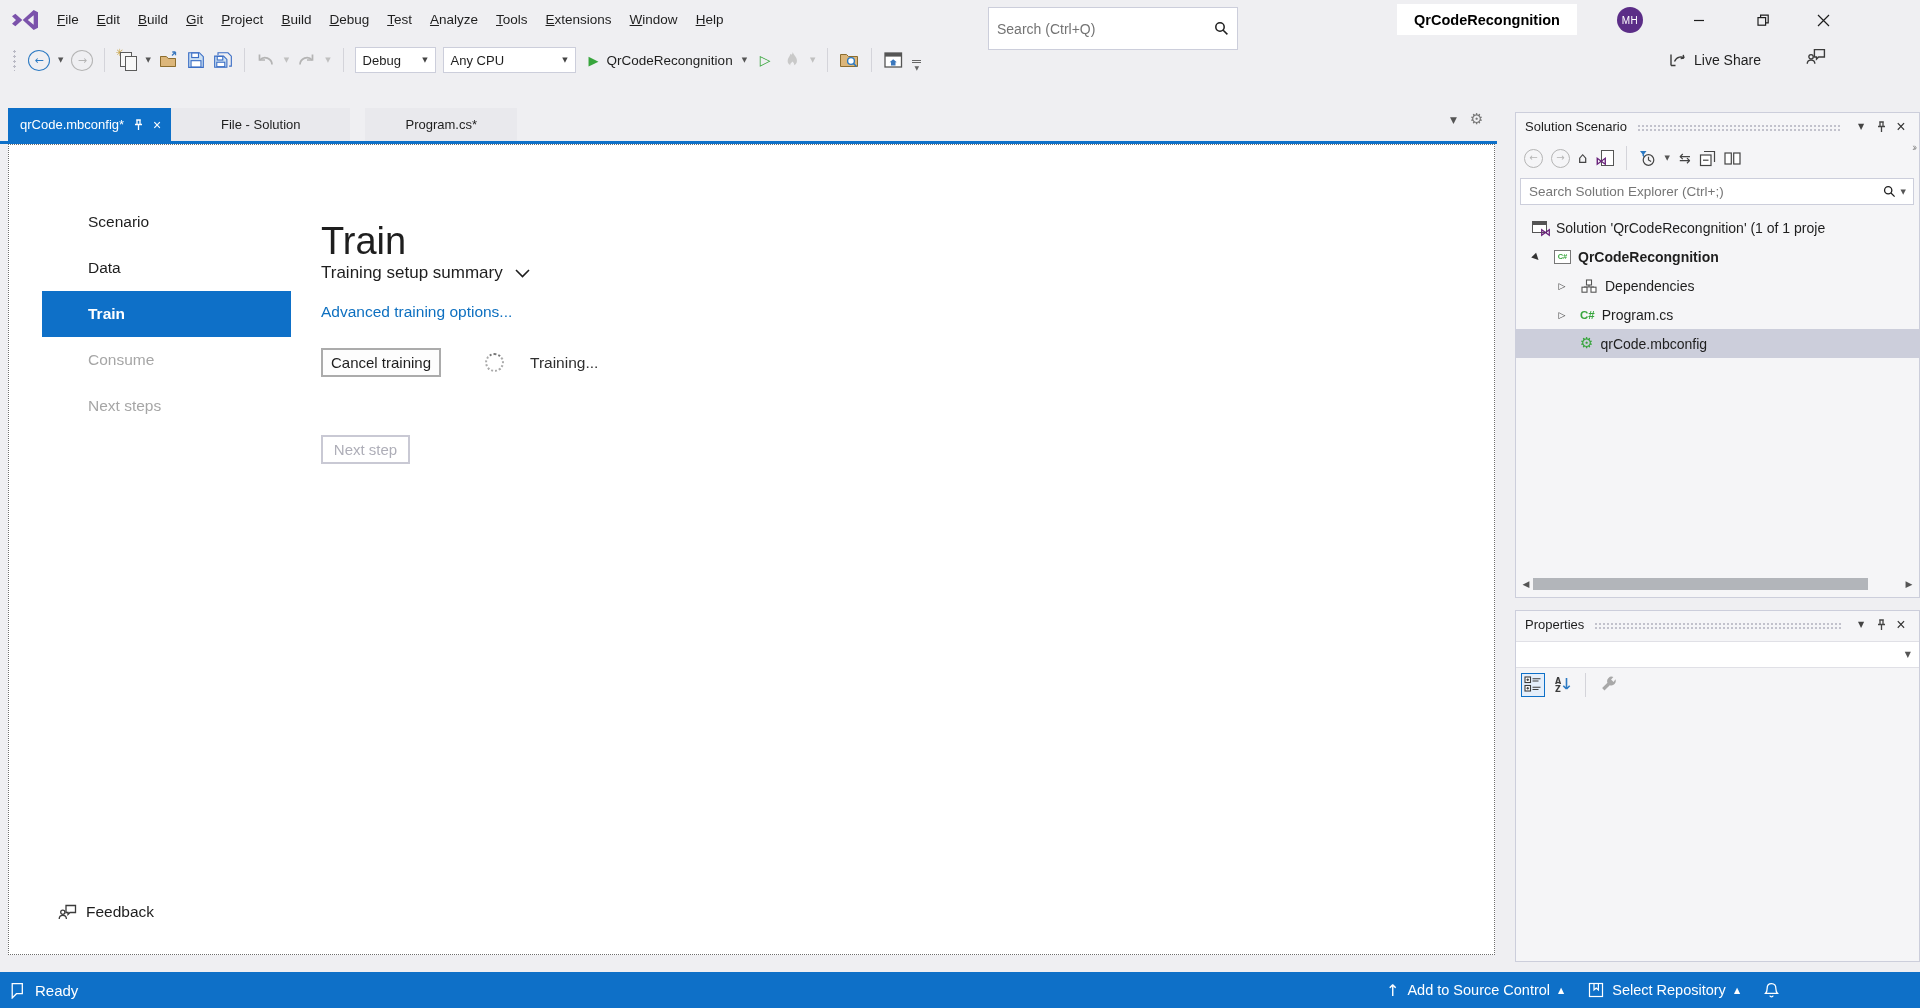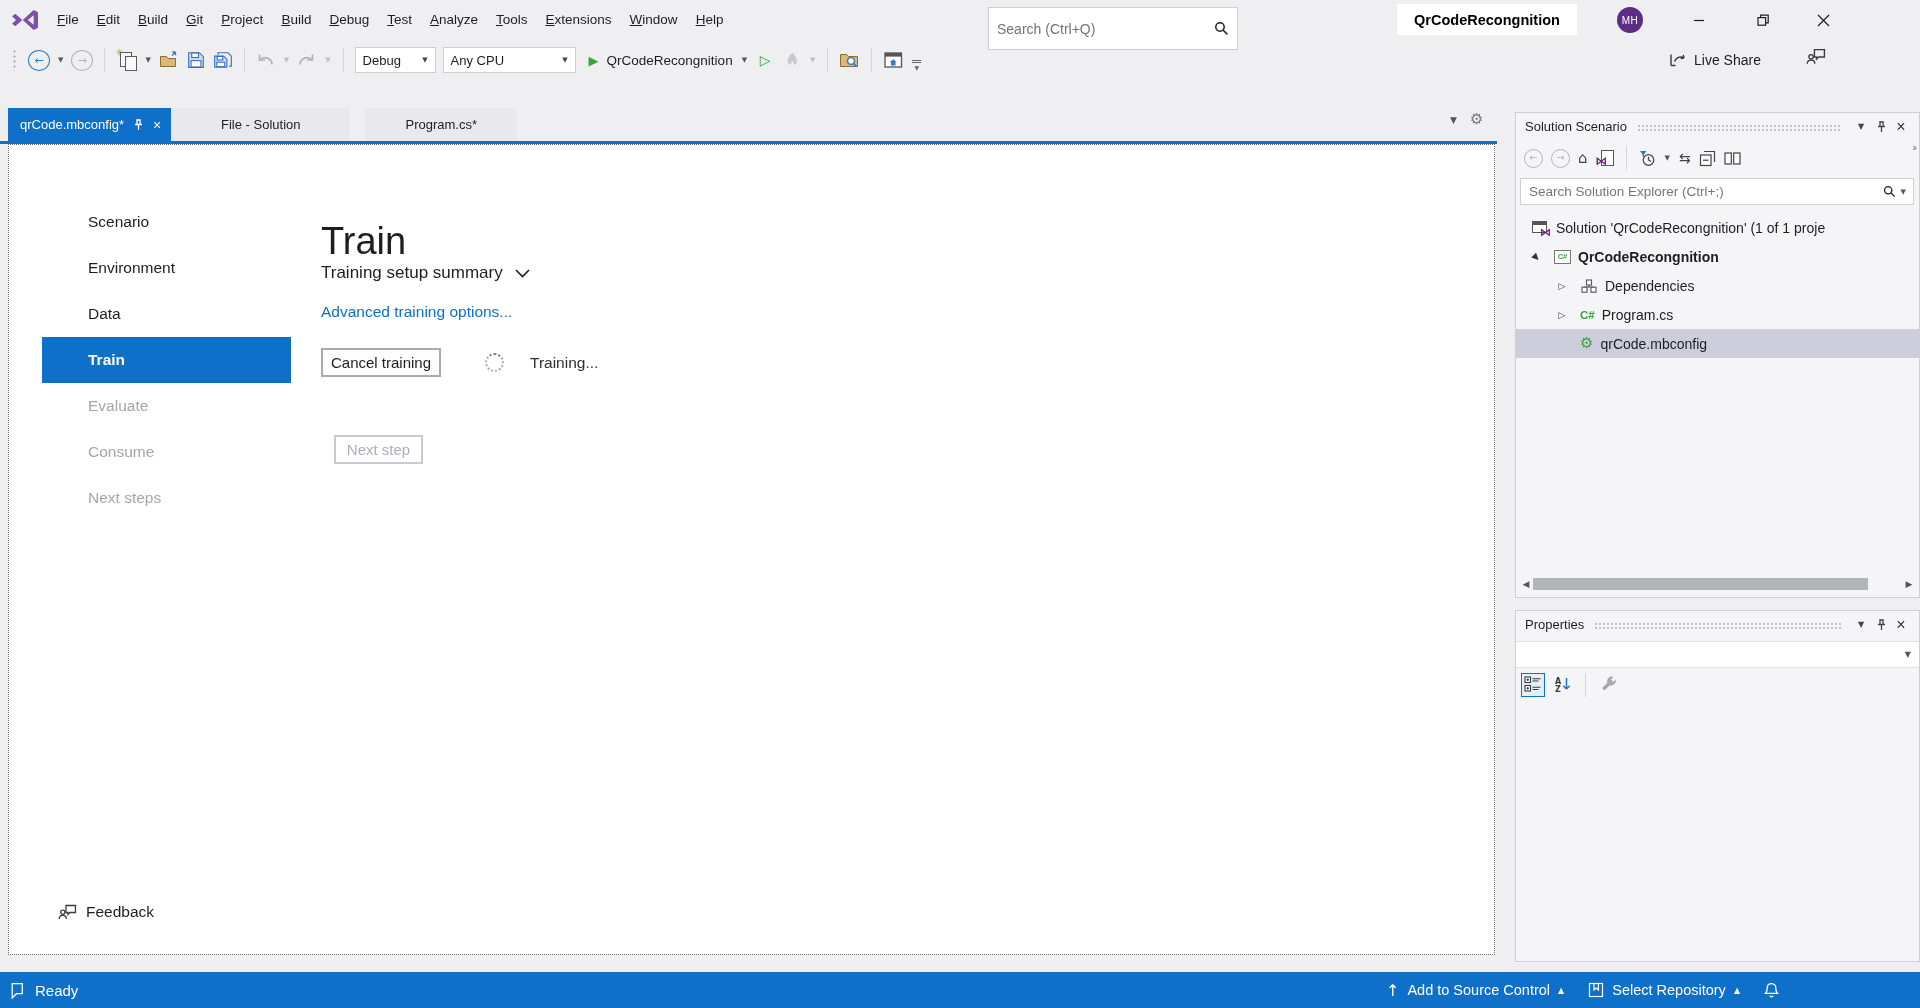--- a/index.html
+++ b/index.html
@@ -74,21 +74,21 @@
   .mbcontent{position:absolute;left:312px;top:0;width:900px;}
   .mb-heading{position:absolute;left:0;top:50px;font-size:38px;font-weight:400;color:#1e1e1e;}
   .mb-summary{position:absolute;left:0;top:118px;display:flex;align-items:center;gap:12px;font-size:17px;}
   .mb-link{position:absolute;left:0;top:151px;font-size:15.5px;color:#0e70c0;cursor:pointer;margin-top:7px;}
   .mb-trainrow{position:absolute;left:0;top:203px;display:flex;align-items:center;}
   .btn{display:flex;align-items:center;justify-content:center;font-size:15px;background:#fdfdfd;border:2px solid #ababab;color:#1e1e1e;}
   .btn-cancel{width:120px;height:29px;}
   .btn-disabled{width:89px;height:29px;border:2px solid #c9c9d4;color:#aeaeb8;background:#fff;}
   .spinner{width:15px;height:15px;border:2.5px dotted #aaa;border-top-color:#777;border-radius:50%;margin-left:44px;}
   .mb-training{font-size:15.5px;color:#2f2f2f;margin-left:26px;}
-  .mb-nextrow{position:absolute;left:13px;top:290px;}
+  .mb-nextrow{position:absolute;left:0;top:290px;}
   .mb-feedback{position:absolute;left:49px;top:758px;display:flex;align-items:center;gap:9px;font-size:15.5px;}
 
   
   .panel{position:absolute;left:1515px;width:405px;background:#f5f5f7;border:1px solid #cccedb;box-sizing:border-box;}
   .se-panel{top:112px;height:486px;}
   .prop-panel{top:610px;height:352px;}
   .panel-hdr{display:flex;align-items:center;height:27px;padding:0 8px 0 9px;font-size:13px;color:#1e1e1e;}
   .hdr-grip{flex:1;height:7px;margin:2px 10px 0 10px;background:radial-gradient(circle,#c2c2cc 1px,transparent 1.2px);background-size:4px 4px;}
   .hdr-ico{display:flex;align-items:center;justify-content:center;width:20px;}
   .hdr-caret{font-size:8px;color:#444;}
@@ -337,24 +337,22 @@
 <div class="tabstrip-icons">
   <span class="ts-dd uni">▼</span>
   <span class="ts-gear uni">⚙</span>
 </div>
 <div class="doc-blueline"></div>
 
 <div class="document">
 
   <div class="mbnav">
     <div class="mbnav-item">Scenario</div>
-    <div class="mbnav-item">Environment</div>
     <div class="mbnav-item">Data</div>
     <div class="mbnav-item selected">Train</div>
-    <div class="mbnav-item disabled">Evaluate</div>
     <div class="mbnav-item disabled">Consume</div>
     <div class="mbnav-item disabled">Next steps</div>
   </div>
 
   <div class="mbcontent">
     <h1 class="mb-heading">Train</h1>
 
     <div class="mb-summary">
       <span>Training setup summary</span>
       <svg width="15" height="9" viewBox="0 0 15 9" fill="none" stroke="#1e1e1e" stroke-width="1.6">

